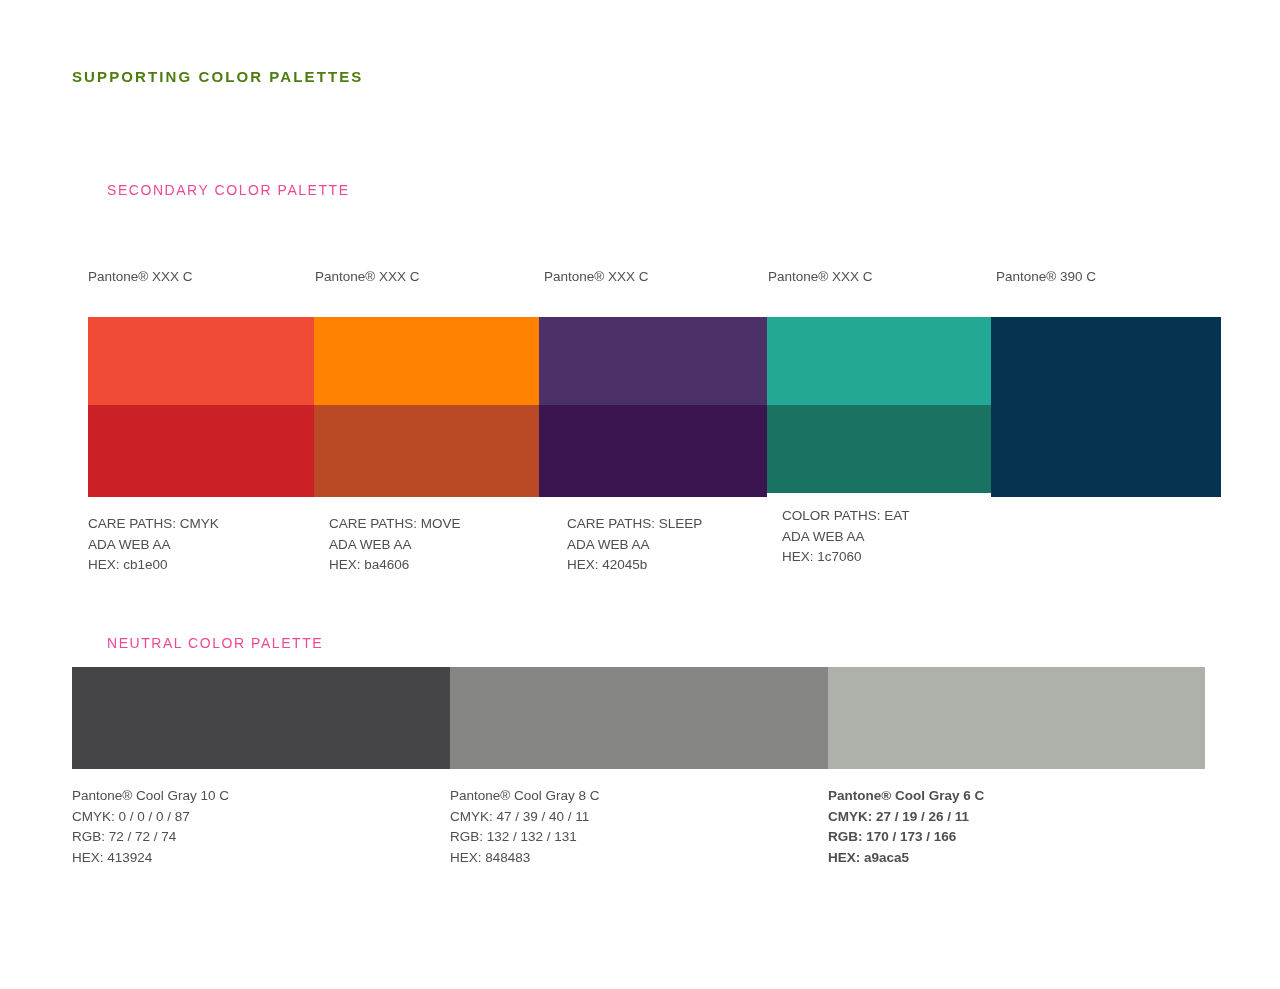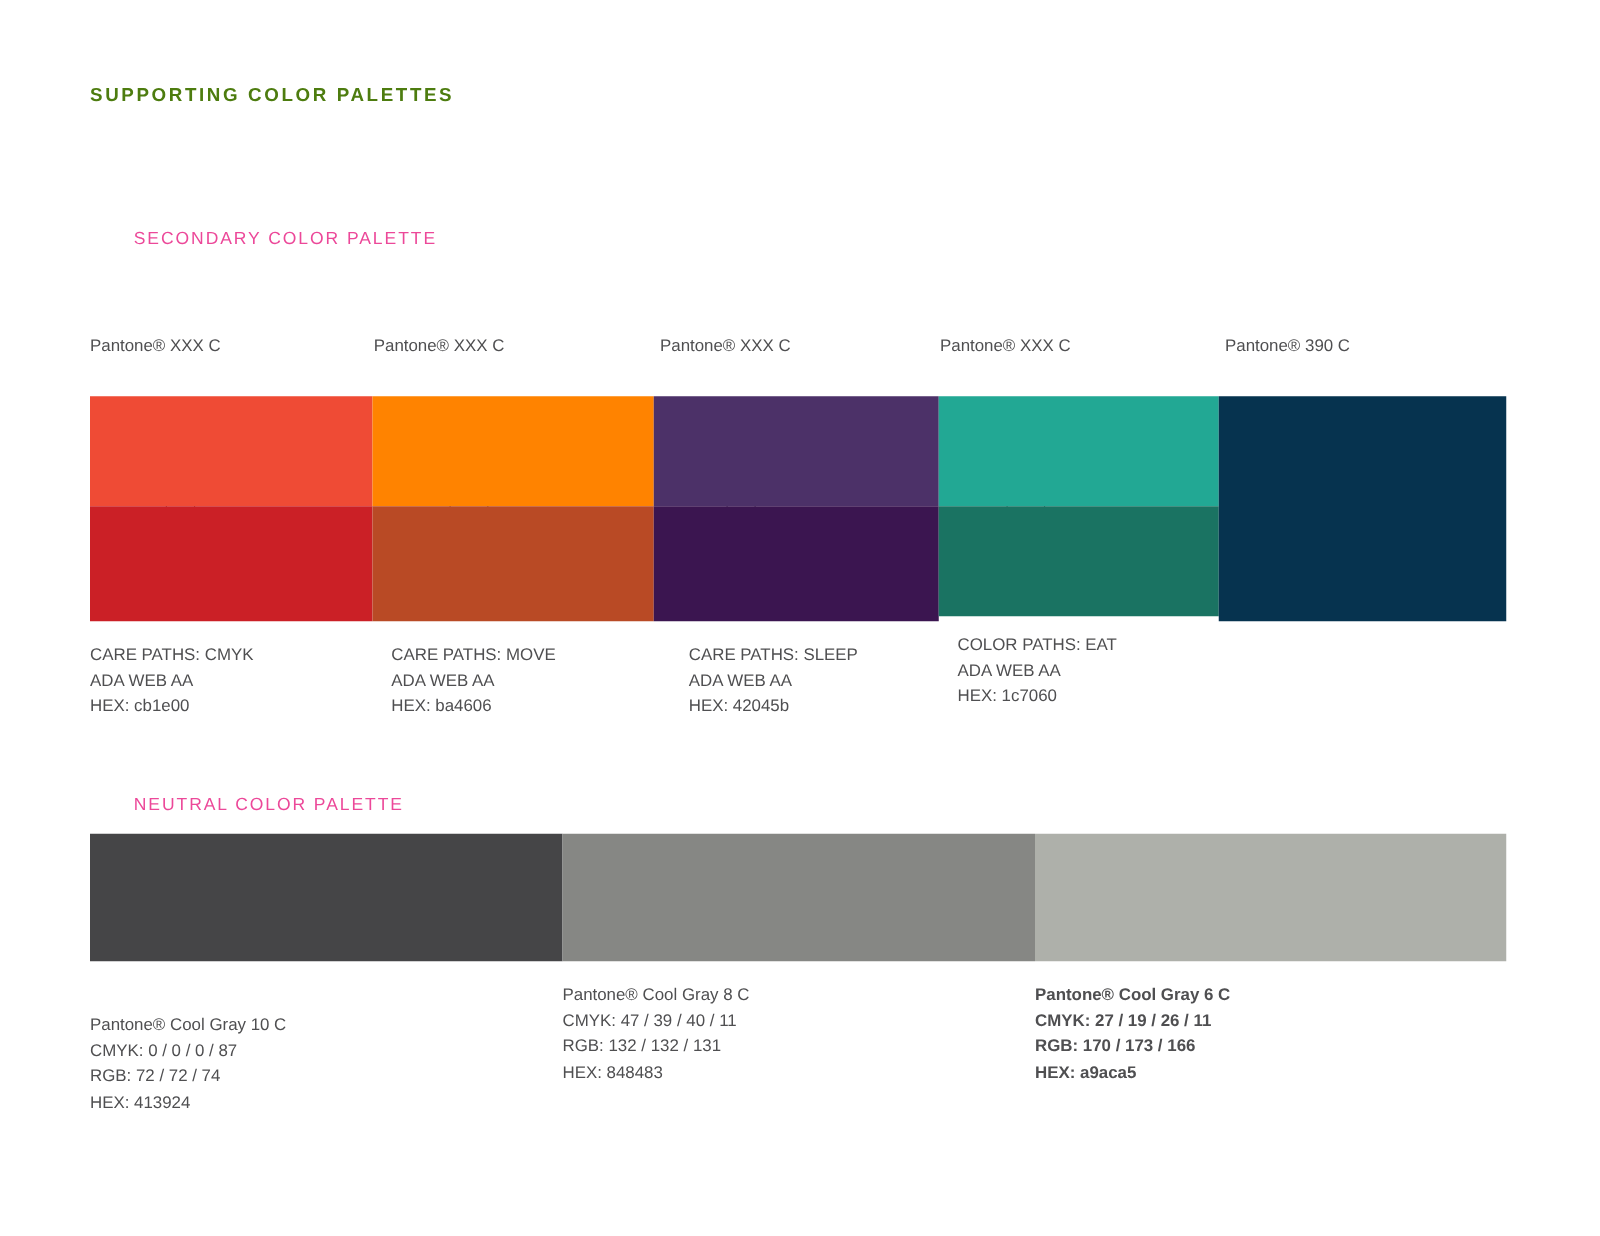--- a/index.html
+++ b/index.html
@@ -34,21 +34,21 @@
     letter-spacing: 1.55px;
     color: #ec4899;
     margin-left: 35px;
   }
   #secondary-title { top: 182px; }
   #neutral-title  { top: 635px; }
 
   
   .secondary-wrap {
     position: absolute;
-    left: 0; top: 0;
+    left: 16px; top: 0;
     width: 1087px; height: 600px;
   }
   .sec-col {
     position: absolute;
     top: 226px;
   }
   .sec-specs {
     font-size: 13.5px;
     line-height: 20.5px;
     color: #4f4f51;
@@ -186,21 +186,21 @@
 </div>
 
 <div class="section-title" id="neutral-title">NEUTRAL COLOR PALETTE</div>
 
 <div class="neutral-band">
   <div class="neutral-swatch" id="nsw0" style="width: 378px; background: rgb(69, 69, 71);"></div>
   <div class="neutral-swatch" id="nsw1" style="width: 378px; background: rgb(134, 135, 132);"></div>
   <div class="neutral-swatch" id="nsw2" style="width: 377px; background: rgb(174, 176, 170);"></div>
 </div>
 
-<div class="neutral-specs" style="left:72px;margin-top:24px;">
+<div class="neutral-specs" style="left:72px;">
   <div>Pantone® Cool Gray 10 C</div>
   <div>CMYK: 0 / 0 / 0 / 87</div>
   <div>RGB: 72 / 72 / 74</div>
   <div>HEX: 413924</div>
 </div>
 
 <div class="neutral-specs" style="left:450px;">
   <div>Pantone® Cool Gray 8 C</div>
   <div>CMYK: 47 / 39 / 40 / 11</div>
   <div>RGB: 132 / 132 / 131</div>

